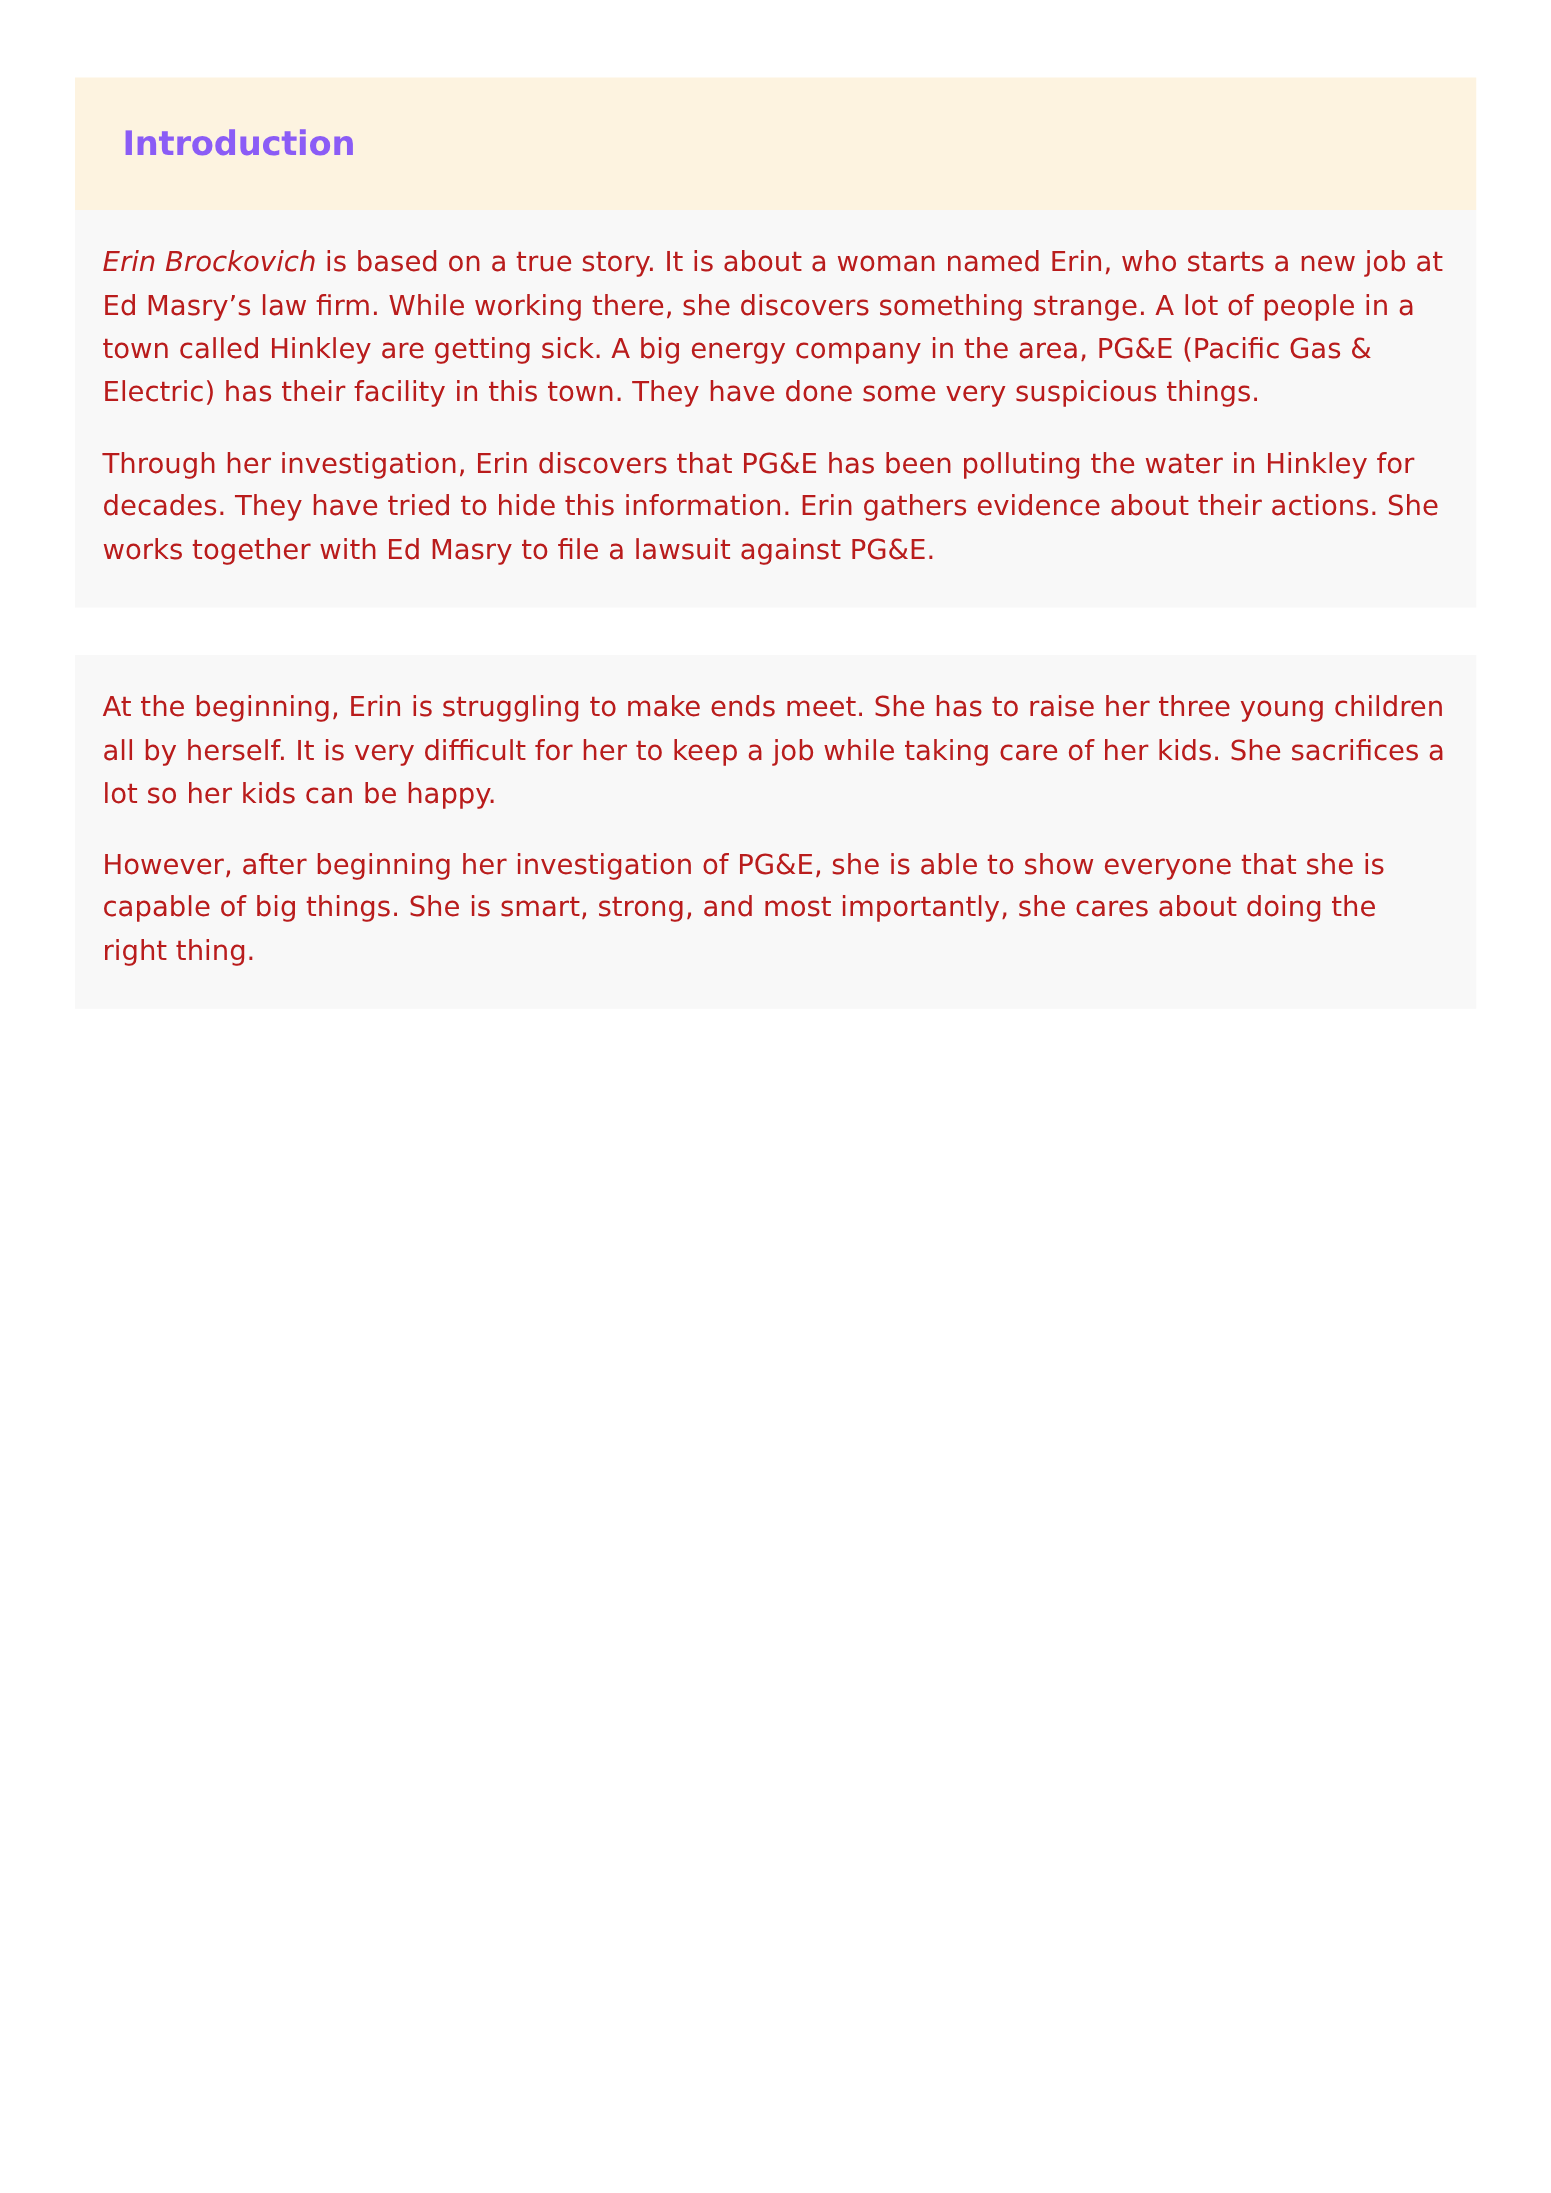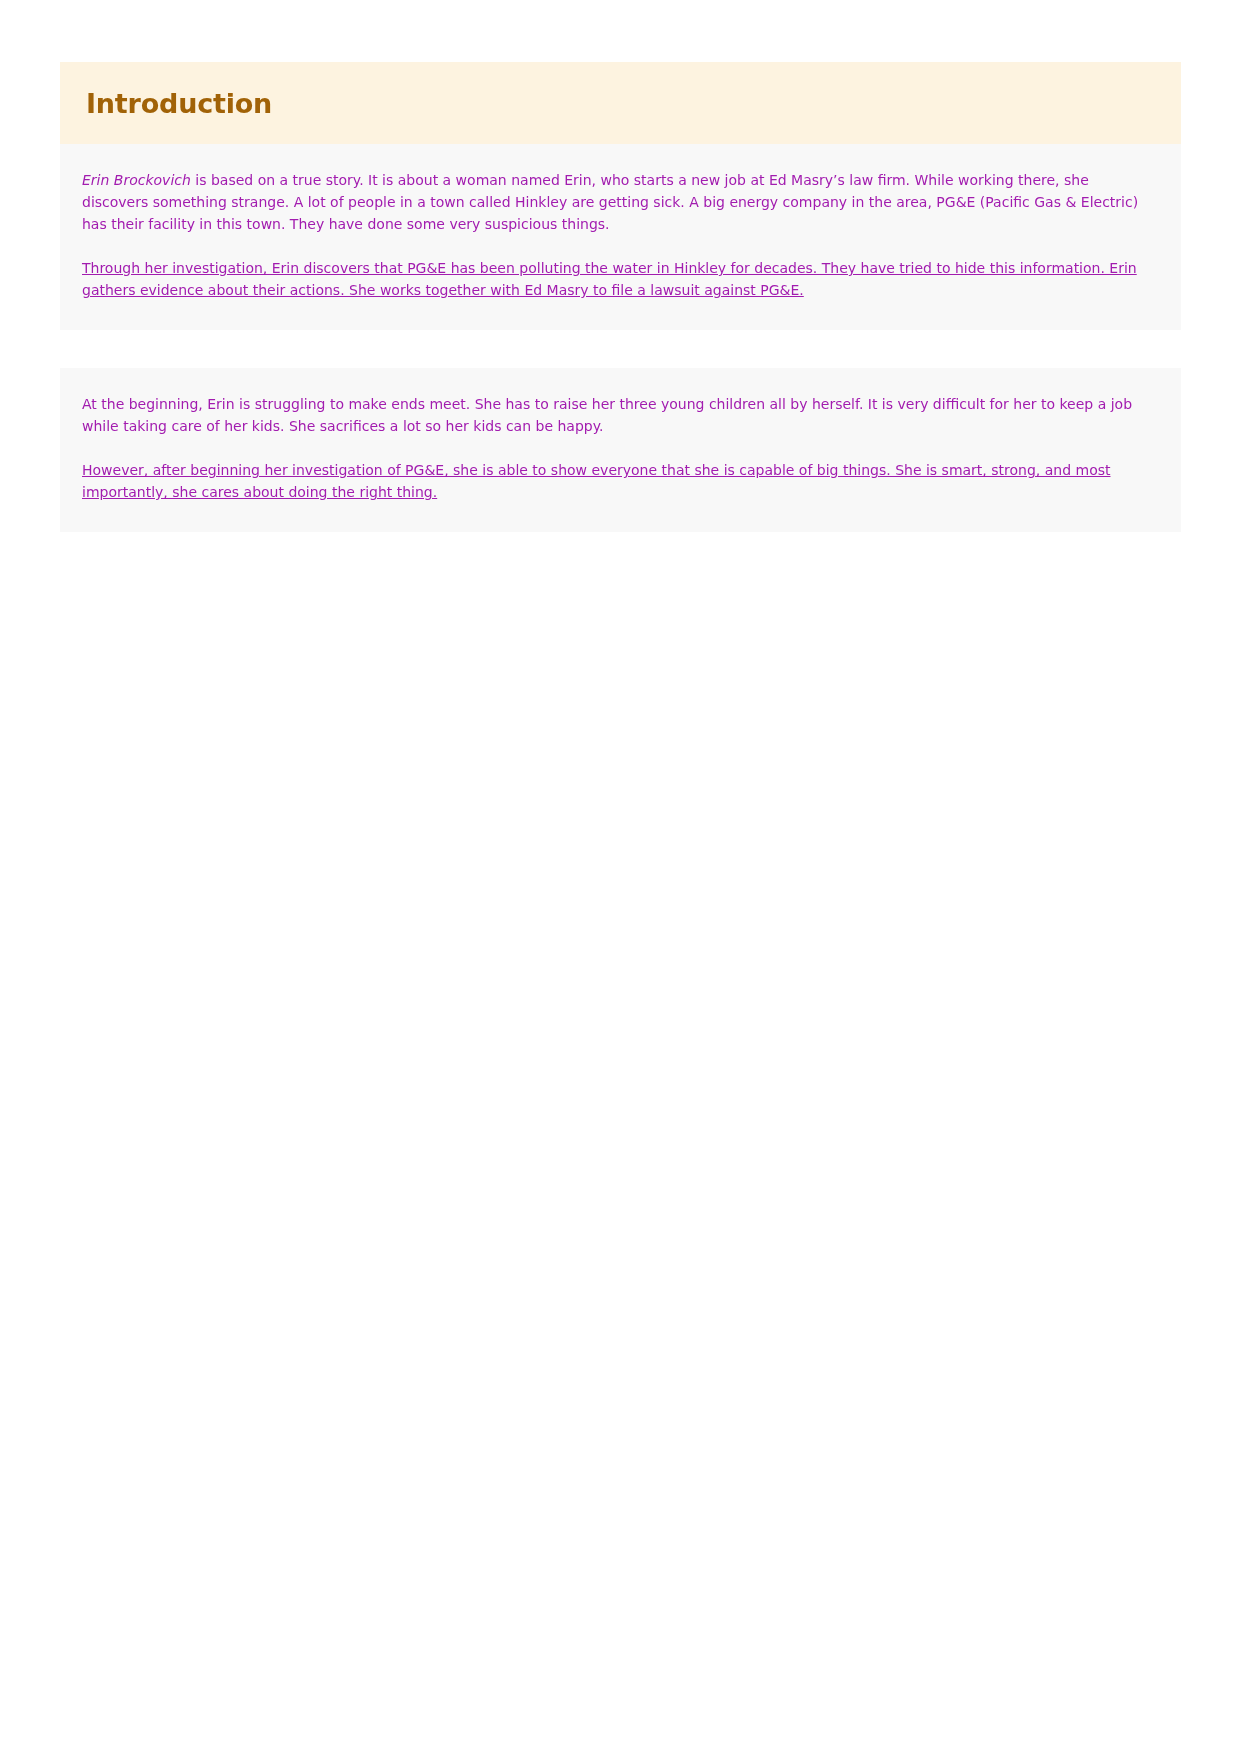--- a/index.html
+++ b/index.html
@@ -23,42 +23,41 @@
   }
   .section {
     margin-bottom: 38px;
   }
   .section-header {
     background: #fdf3e0;
     padding: 22px 22px 20px 22px;
     box-sizing: border-box;
   }
   .section-header h2 {
-    margin: 4px;
+    margin: 16px;
     font-family: "DejaVu Sans", sans-serif;
     font-size: 27px;
     font-weight: bold;
     letter-spacing: -0.2px;
-    color: #a16207;
+    color: #8b5cf6;
     line-height: 1.2;
   }
   .section-body {
     background: #f8f8f8;
     padding: 26px 22px 28px 22px;
     box-sizing: border-box;
   }
   .section-body p {
     margin: 0 0 22px 0;
-    font-size: 14px;
+    font-size: 22px;
     line-height: 1.57;
-    color: #a21caf;
+    color: #b91c1c;
   }
   .section-body p:last-child {
     margin-bottom: 0;
-    text-decoration: underline;
   }
   .title-italic {
     font-style: italic;
   }
 </style>
 </head>
 <body>
 
 <div class="page">
 

